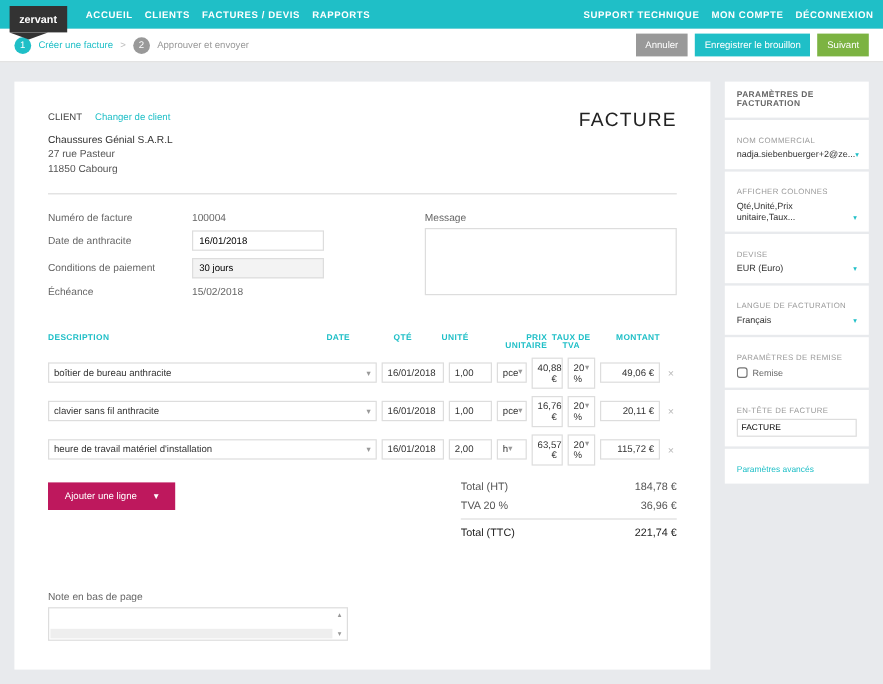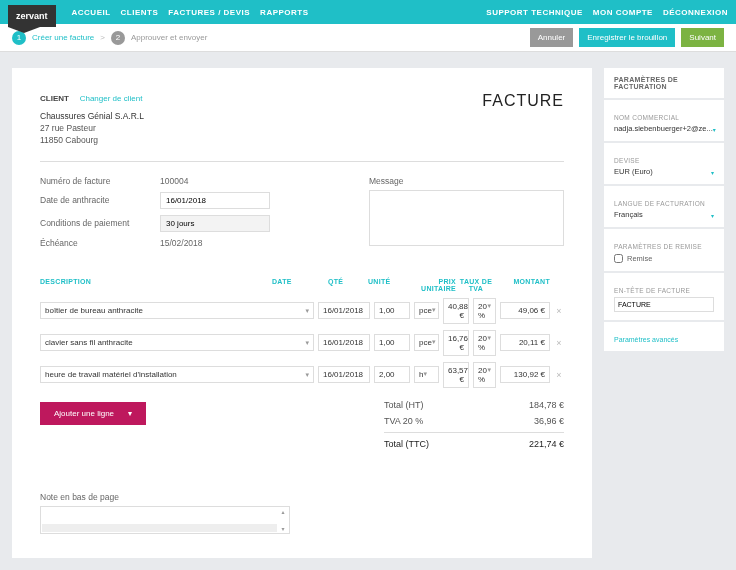--- a/index.html
+++ b/index.html
@@ -28,27 +28,27 @@
 .panel{background:#fff;padding:8px 10px;margin-bottom:2px}
 .panel-title{font-size:7px;color:#666;font-weight:bold;letter-spacing:.3px}
 .panel-label{font-size:6.5px;color:#999;margin-top:6px;letter-spacing:.3px}
 .panel-value{font-size:7.5px;color:#333;margin-top:3px;display:flex;justify-content:space-between;align-items:flex-end}
 .panel-value .chev{color:#1fbfc7;font-size:6px}
 .panel-link{color:#1fbfc7;font-size:7px;margin-top:6px;cursor:pointer}
 .panel-input{width:100%;border:1px solid #ddd;padding:3px;font-size:7px;margin-top:3px}
 .chk{display:flex;align-items:center;gap:4px;margin-top:4px;font-size:7.5px;color:#666}
 .chk input{width:9px;height:9px}
 .inv-head{display:flex;justify-content:space-between;align-items:flex-start;margin-bottom:8px}
-.client-label{font-size:8px;font-weight:bold;color:#444}
+.client-label{font-size:8px;font-weight:normal;color:#444}
 .change-client{color:#1fbfc7;font-size:8px;margin-left:8px;cursor:pointer}
 .doc-title{font-size:16px;color:#222;letter-spacing:1px}
 .client-info{font-size:8.5px;color:#555;line-height:1.4;margin-top:8px}
 .client-info .name{font-weight:normal;color:#333}
 hr.sep{border:none;border-top:1px solid #ddd;margin:14px 0}
-.meta{display:flex;gap:59px}
+.meta{display:flex;gap:44px}
 .meta-left{flex:0 0 270px}
 .meta-right{flex:1}
 .meta-row{display:flex;align-items:center;margin-bottom:6px;font-size:8.5px;color:#666}
 .meta-row .lbl{width:120px}
 .meta-row .val{flex:1}
 .fld{border:1px solid #ddd;padding:3px 5px;font-size:8px;width:110px;background:#fff}
 .fld.shade{background:#f3f3f3}
 .msg-label{font-size:8.5px;color:#666;margin-bottom:4px}
 .msg-box{border:1px solid #ddd;width:100%;height:56px;resize:none;font-size:8px;padding:4px}
 .lines{margin-top:24px}
@@ -214,21 +214,21 @@
             <div class="cell qty">2,00</div>
             <div class="cell unit">
               <span>h</span>
               <span class="dd">▾</span>
             </div>
             <div class="cell price">63,57 €</div>
             <div class="cell tax">
               <span>20 %</span>
               <span class="dd">▾</span>
             </div>
-            <div class="cell amt">130,92 €</div>
+            <div class="cell amt">115,72 €</div>
             <div class="del">×</div>
           </div>
         </div>
       <div class="add-line">
           <span>Ajouter une ligne</span>
           <span>▾</span>
         </div>
       <div class="totals">
         <div class="tot-row">
             <span>Total (HT)</span>
@@ -262,20 +262,27 @@
         <div class="panel-title">PARAMÈTRES DE FACTURATION</div>
       </div>
     <div class="panel">
       <div class="panel-label">NOM COMMERCIAL</div>
       <div class="panel-value">
           <span>nadja.siebenbuerger+2@ze...</span>
           <span class="chev">▾</span>
         </div>
     </div>
     <div class="panel">
+      <div class="panel-label">AFFICHER COLONNES</div>
+      <div class="panel-value">
+          <span>Qté,Unité,Prix unitaire,Taux...</span>
+          <span class="chev">▾</span>
+        </div>
+    </div>
+    <div class="panel">
       <div class="panel-label">DEVISE</div>
       <div class="panel-value">
           <span>EUR (Euro)</span>
           <span class="chev">▾</span>
         </div>
     </div>
     <div class="panel">
       <div class="panel-label">LANGUE DE FACTURATION</div>
       <div class="panel-value">
           <span>Français</span>

